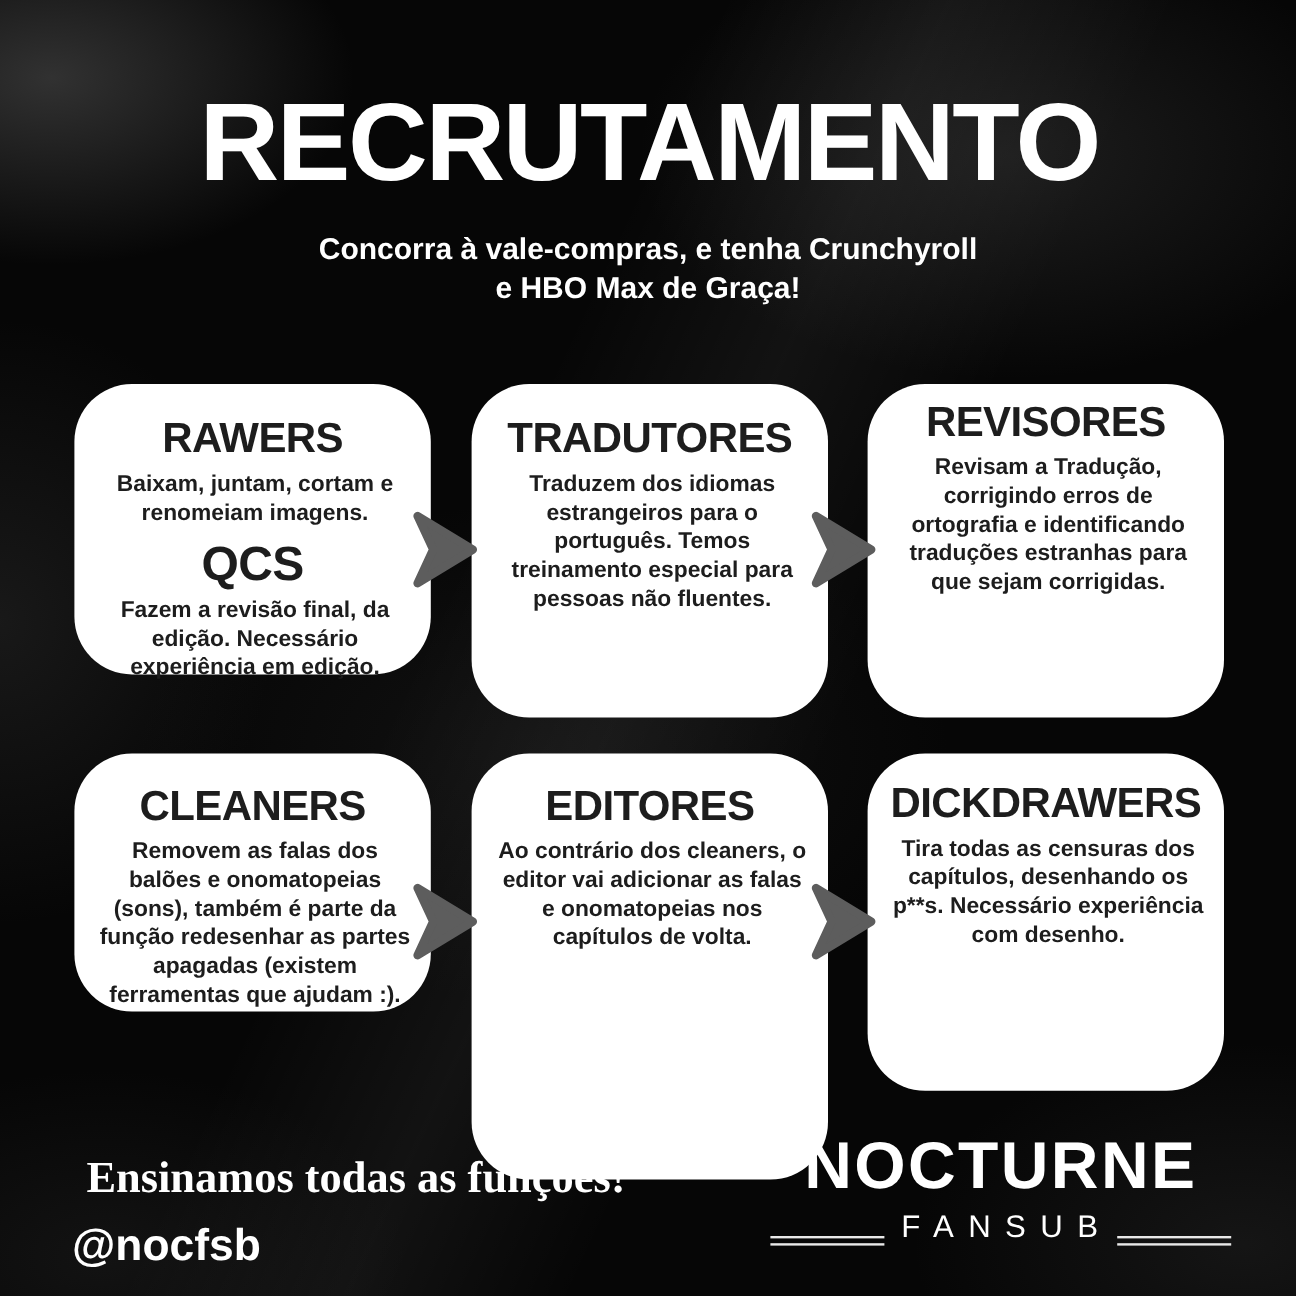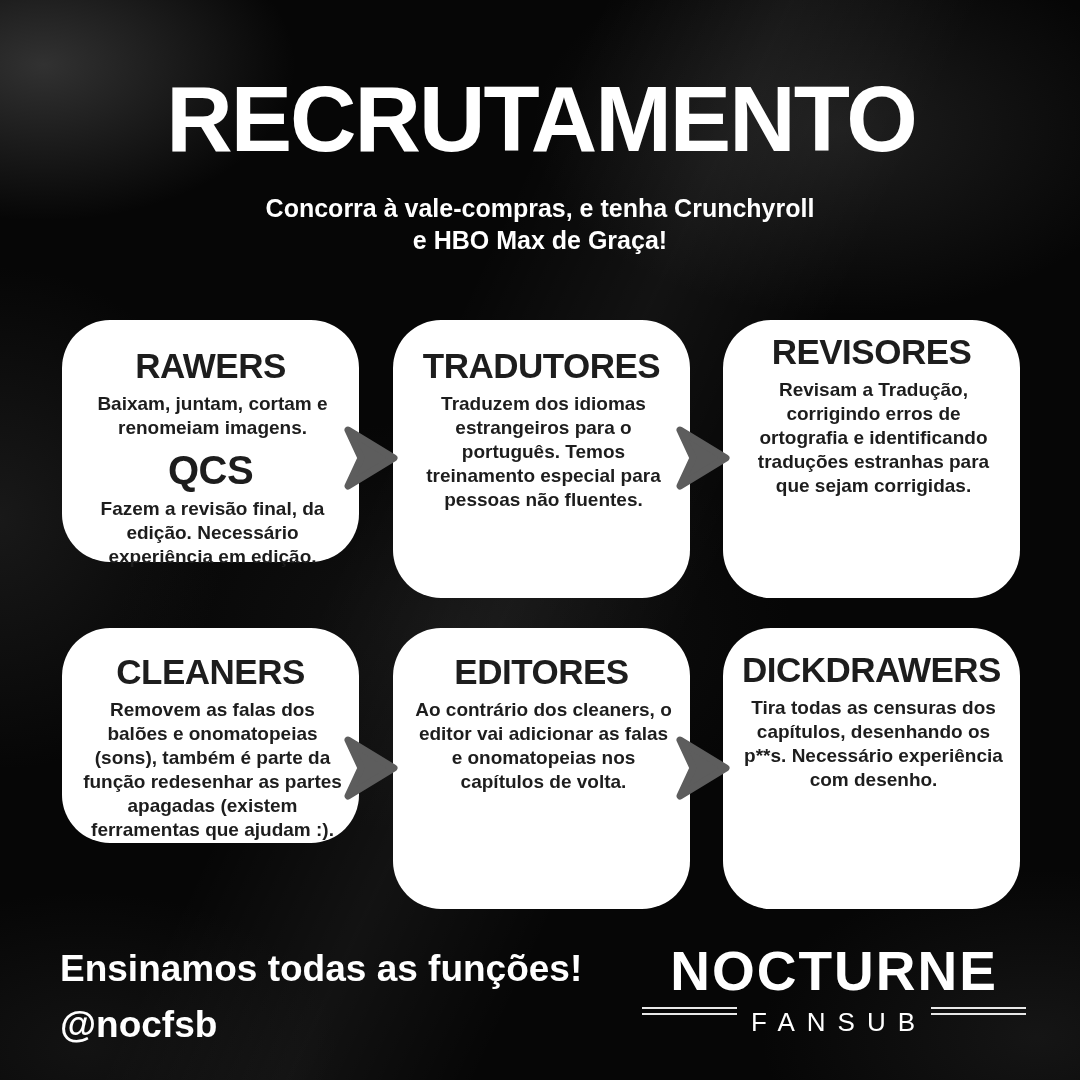--- a/index.html
+++ b/index.html
@@ -62,46 +62,46 @@
   }
   .card h3.sub-heading{font-size:40px;margin:8px 0 4px 0;}
   .card p{
     margin:0 0 8px 4px;
     font-size:19px;font-weight:bold;line-height:1.26;
   }
   #card-rawers{left:62px;top:320px;height:242px;padding-top:26px;}
   #card-tradutores{left:393px;top:320px;height:278px;padding-top:26px;}
   #card-revisores{left:723px;top:320px;height:278px;padding-top:12px;}
   #card-cleaners{left:62px;top:628px;height:215px;padding-top:24px;}
-  #card-editores{left:393px;top:628px;height:281px;padding-top:24px;}
+  #card-editores{left:393px;top:628px;height:355px;padding-top:24px;}
   #card-dickdrawers{left:723px;top:628px;height:281px;}
 
   .arrow{position:absolute;width:54px;height:64px;}
   #arrow-1{left:344px;top:426px;}
   #arrow-2{left:676px;top:426px;}
   #arrow-3{left:344px;top:736px;}
   #arrow-4{left:676px;top:736px;}
 
   .footer-left{
     position:absolute;left:60px;top:948px;
     color:var(--text_light);font-weight:bold;
   }
-  .footer-left .teach{font-size:37px;margin:0;}
+  .footer-left .teach{font-size:37px;margin:12px;font-family:Liberation Serif, serif;}
   .footer-left .handle{font-size:37px;margin:14px 0 0 0;}
 
   .logo{
     position:absolute;left:642px;top:944px;width:384px;
     color:var(--text_light);text-align:center;
   }
   .logo .main{
     font-size:55px;font-weight:bold;letter-spacing:2px;
     line-height:1;white-space:nowrap;
   }
   .logo .sub-row{
-    display:flex;align-items:flex-start;margin-top:8px;
+    display:flex;align-items:flex-end;margin-top:8px;
   }
   .logo .rule{
     flex:1;height:8px;
     border-top:2px solid #e8e8e8;
     border-bottom:2px solid #e8e8e8;
     box-sizing:border-box;
   }
   .logo .sub{
     font-size:26px;letter-spacing:12px;
     padding:0 4px 0 14px;white-space:nowrap;

